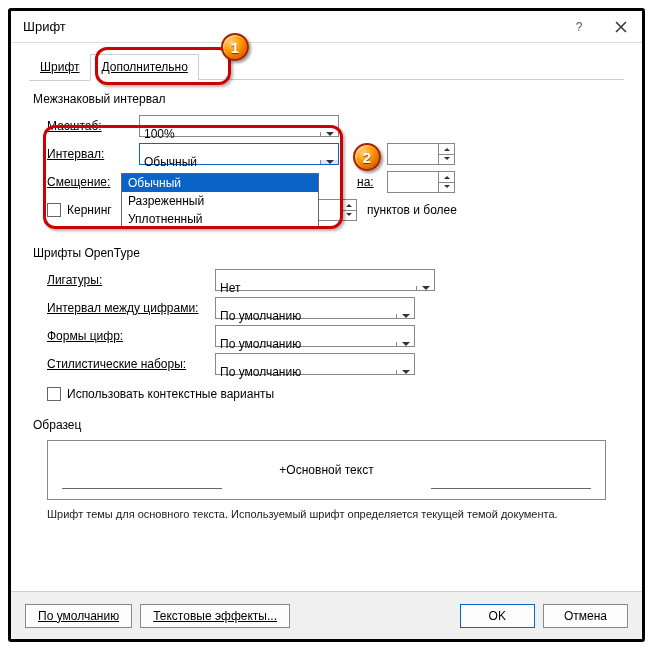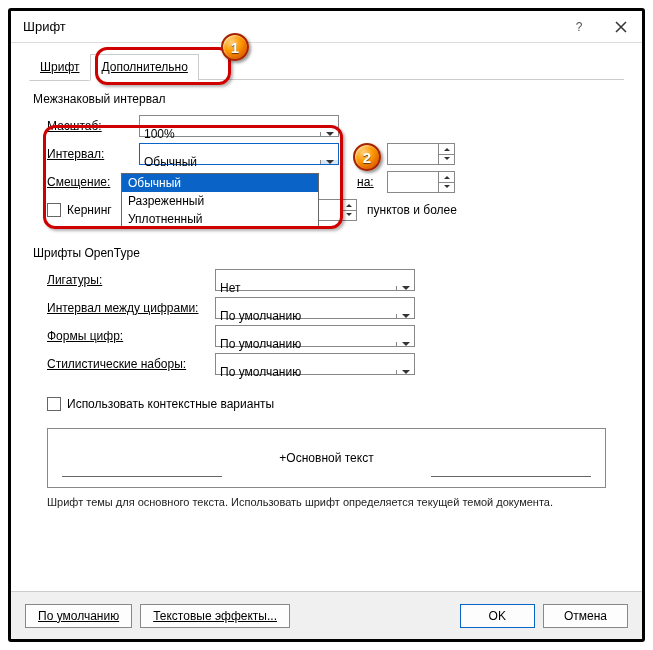--- a/index.html
+++ b/index.html
@@ -138,21 +138,21 @@
       <div class="opt sel">Обычный</div>
       <div class="opt">Разреженный</div>
       <div class="opt">Уплотненный</div>
     </div>
 
     <div class="section" style="margin-top:24px">
       <div class="section-title">Шрифты OpenType</div>
 
       <div class="row wide">
         <label>Лигатуры:</label>
-        <div class="combo" style="width:200px">
+        <div class="combo" style="width:220px">
           <span>Нет</span>
             <div class="arrow"></div>
         </div>
       </div>
       <div class="row wide">
         <label>Интервал между цифрами:</label>
         <div class="combo" style="width:200px">
           <span>По умолчанию</span>
             <div class="arrow"></div>
         </div>
@@ -164,33 +164,34 @@
             <div class="arrow"></div>
         </div>
       </div>
       <div class="row wide">
         <label>Стилистические наборы:</label>
         <div class="combo" style="width:200px">
           <span>По умолчанию</span>
             <div class="arrow"></div>
         </div>
       </div>
-      <div class="row wide" style="margin-top:16px">
+      <div class="row wide" style="margin-top:6px">
         <span class="checkbox"></span>
         <span>Использовать контекстные варианты</span>
       </div>
     </div>
 
     <div class="section">
+      <div class="section-title">Образец</div>
       <div class="preview-box">
         <div class="prev-underline" style="left:14px; width:160px"></div>
         <span>+Основной текст</span>
         <div class="prev-underline" style="right:14px; width:160px"></div>
       </div>
-      <div class="desc">Шрифт темы для основного текста. Использовать шрифт определяется текущей темой документа.</div>
+      <div class="desc">Шрифт темы для основного текста. Используемый шрифт определяется текущей темой документа.</div>
     </div>
 
   </div>
 
   <div class="highlight-box tab-highlight"></div>
   <div class="badge" style="left:210px; top:22px">1</div>
   <div class="highlight-box interval-highlight"></div>
   <div class="badge" style="left:342px; top:132px">2</div>
 
   <div class="footer">

